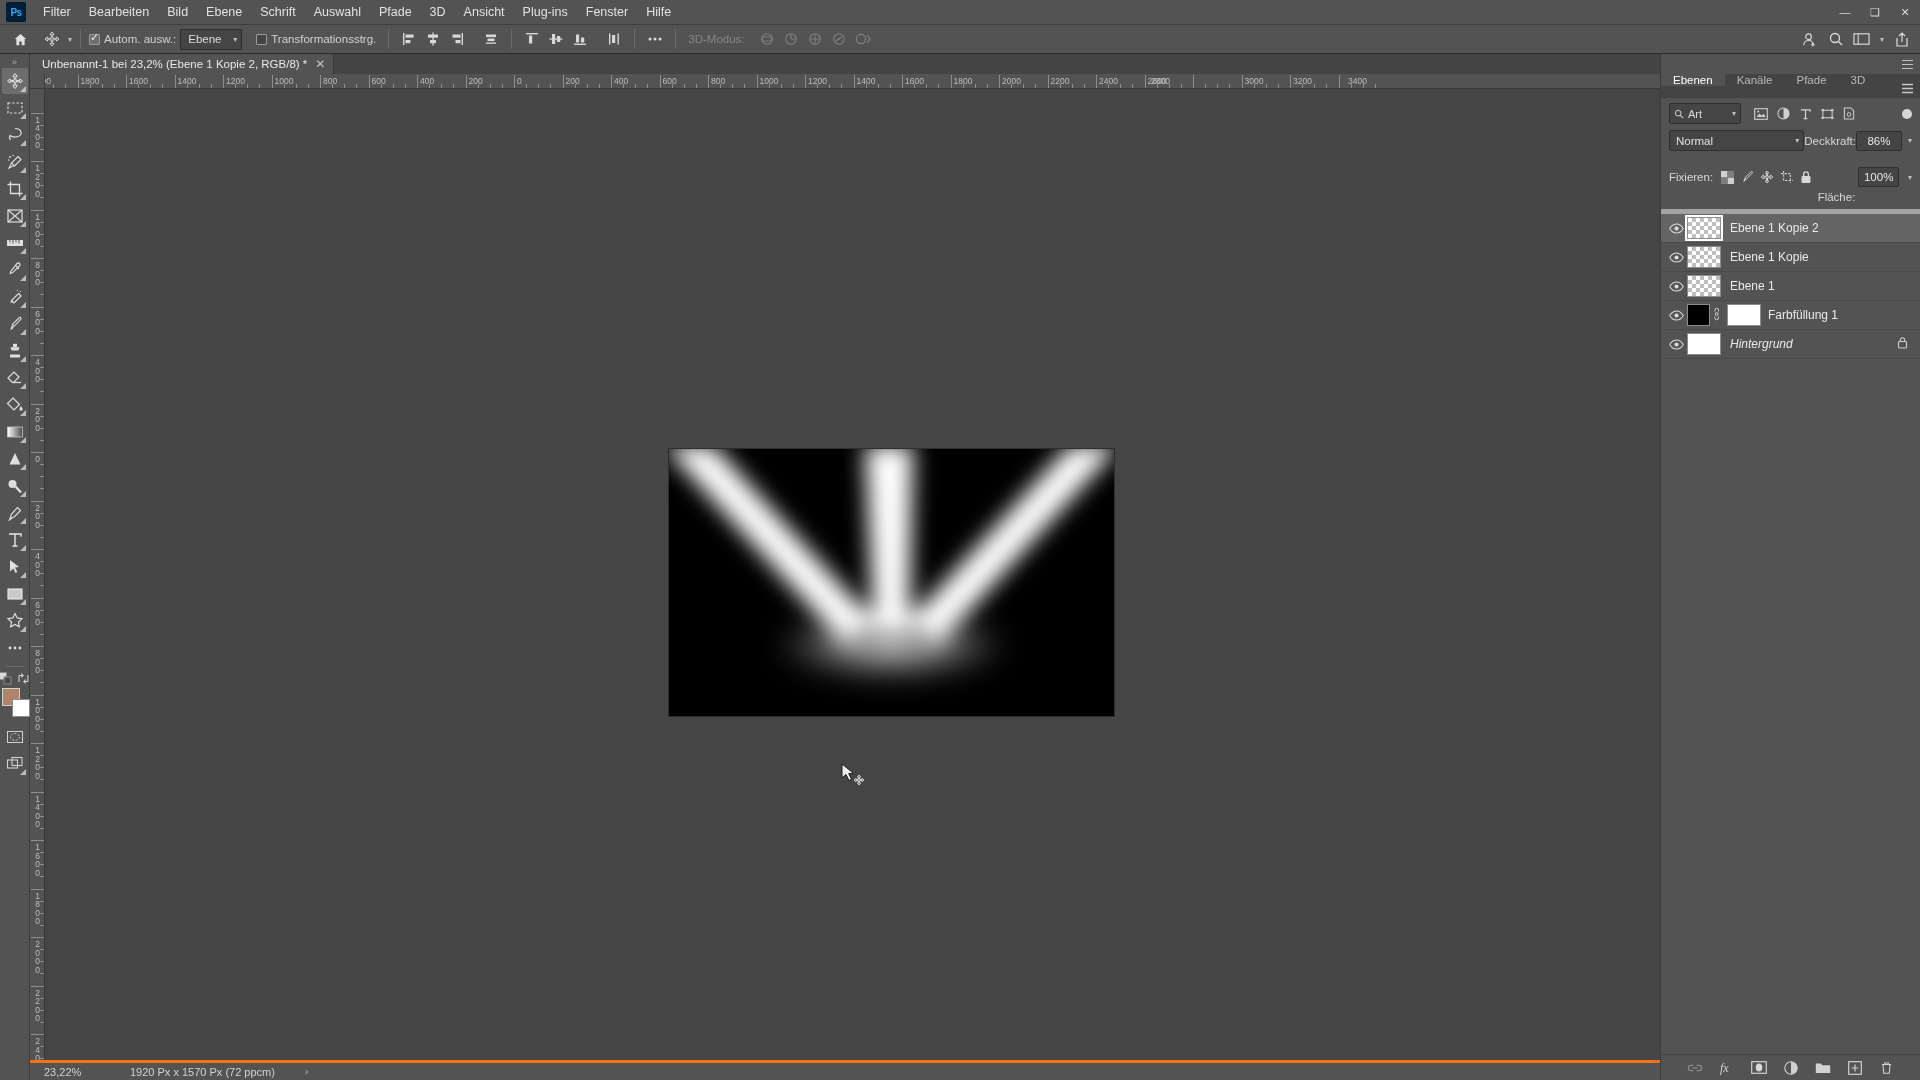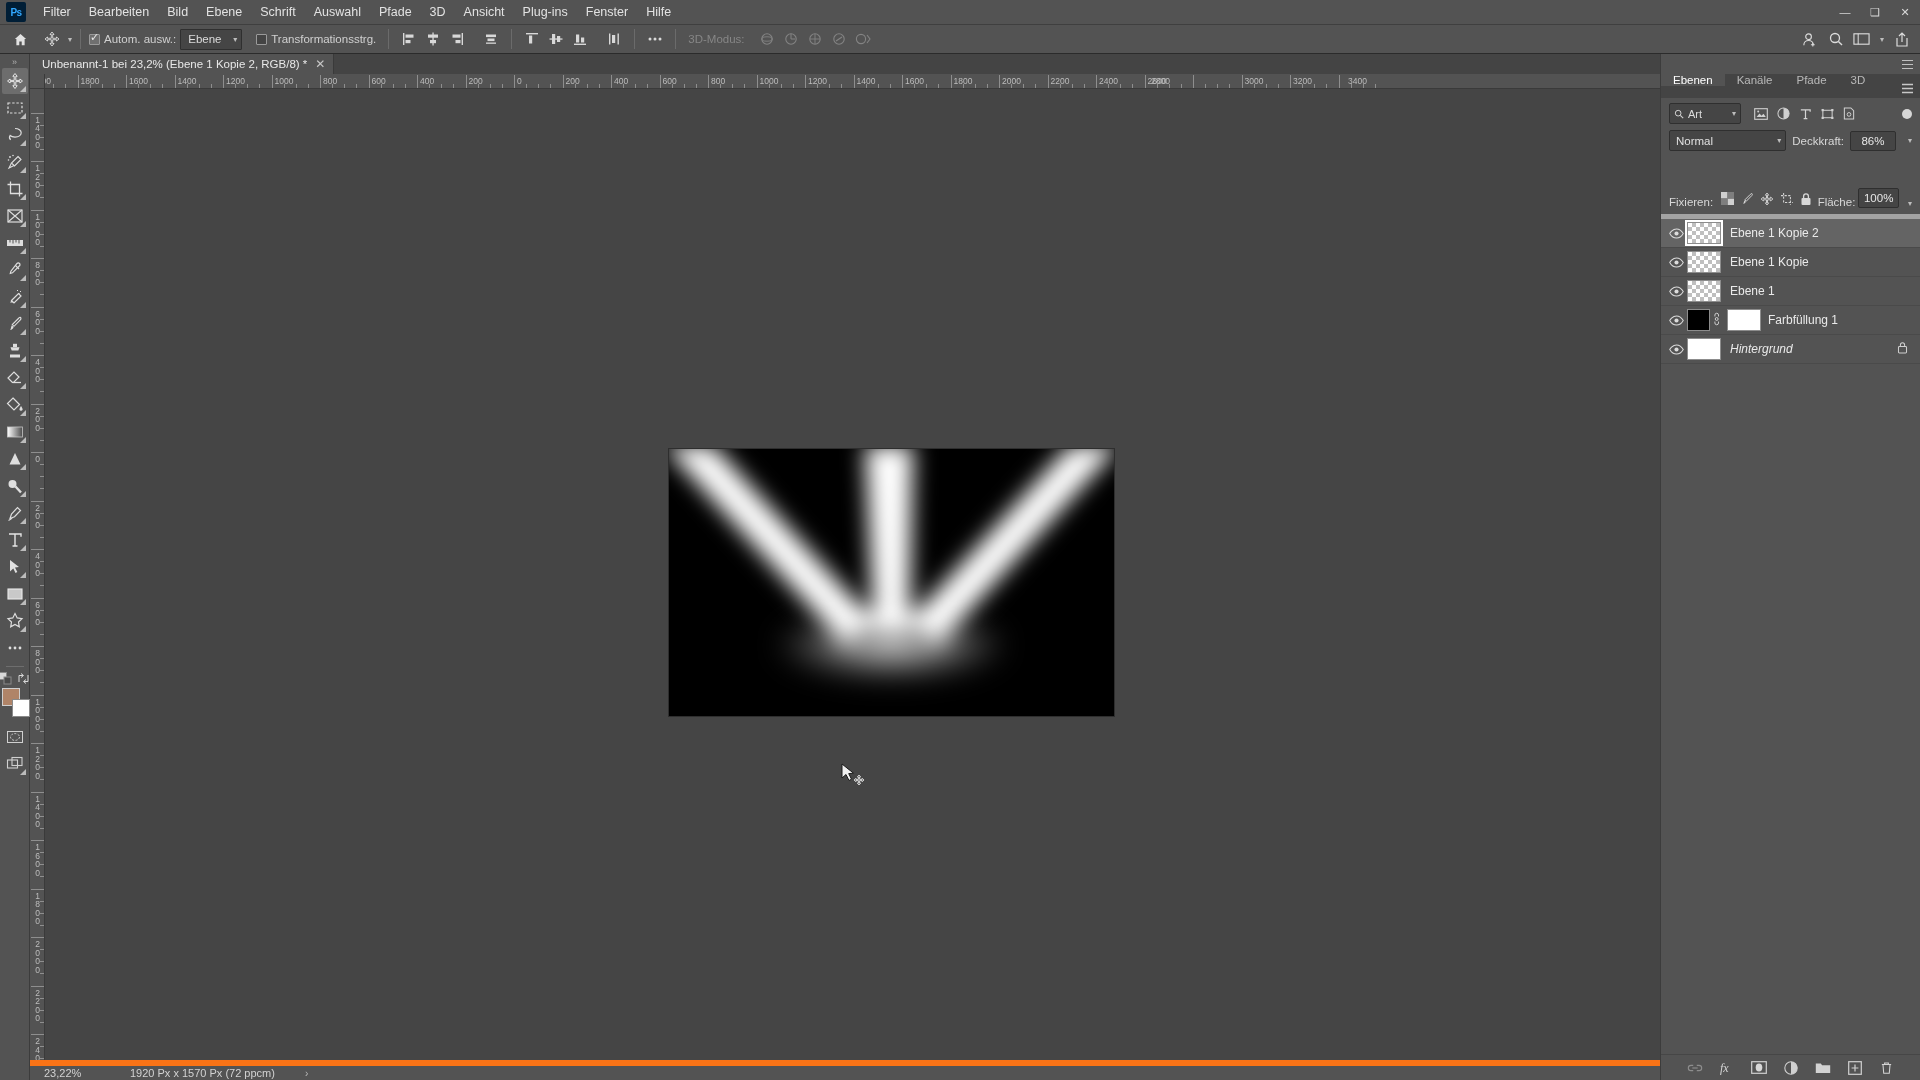--- a/index.html
+++ b/index.html
@@ -93,52 +93,52 @@
   .tick { position: absolute; background: #8e8e8e; }
   .rlabel { position: absolute; font-size: 8.5px; color: #bdbdbd; white-space: nowrap; line-height: 9px; }
   .rlabel-v { position: absolute; font-size: 8.5px; color: #bdbdbd; width: 9px; text-align: center; line-height: 8.5px; word-break: break-all; }
   .canvas-wrap { flex: 1; display: flex; min-height: 0; }
   .canvas-area { flex: 1; background: #454545; position: relative; overflow: hidden; }
   .artboard {
     position: absolute; left: 624px; top: 360px; width: 445px; height: 267px;
     background: #000; box-shadow: 0 0 0 1px #2e2e2e;
   }
   .cursor-move { position: absolute; left: 796px; top: 674px; pointer-events: none; }
-  .statusbar { height: 20px; background: #535353; border-top: 6px solid #f97316; display: flex; align-items: center; font-size: 11px; color: #d2d2d2; flex: 0 0 20px; }
+  .statusbar { height: 20px; background: #535353; border-top: 3px solid #f97316; display: flex; align-items: center; font-size: 11px; color: #d2d2d2; flex: 0 0 20px; }
   .sb-zoom { padding-left: 14px; width: 70px; }
   .sb-dims { padding-left: 30px; }
   .sb-arrow { margin-left: 30px; color: #bbb; font-size: 10px; }
 
   
   .rightpanel { width: 260px; background: #535353; border-left: 1px solid #3c3c3c; display: flex; flex-direction: column; flex: 0 0 260px; }
   .rp-railtop { height: 20px; display: flex; align-items: center; justify-content: flex-end; padding-right: 6px; font-size: 10px; color: #c0c0c0; }
   .panel-tabs { height: 24px; background: #444444; display: flex; align-items: flex-start; position: relative; }
   .ptab { padding: 0 12px; display: flex; align-items: center; font-size: 11.5px; color: #b9b9b9; background: #444444; }
   .ptab.active { background: #535353; color: #ffffff; }
   .ptab-menu { position: absolute; right: 6px; top: 6px; }
   .layers-top { background: #535353; padding: 5px 8px 0 8px; }
   .filter-row { display: flex; align-items: center; gap: 6px; margin-bottom: 6px; }
   .filter-select {
     flex: 0 0 72px; height: 21px; background: #454545; border: 1px solid #2f2f2f; border-radius: 2px;
     display: flex; align-items: center; padding: 0 4px; font-size: 11px; color: #dcdcdc; justify-content: space-between;
   }
   .filter-icons { display: flex; gap: 2px; align-items: center; margin-left: 4px; }
   .fi { width: 20px; height: 20px; display: flex; align-items: center; justify-content: center; color: #cccccc; }
   .toggle-dot { width: 10px; height: 10px; border-radius: 50%; background: #d6d6d6; margin-left: auto; }
-  .blend-row { display: flex; align-items: center; gap: 6px; margin-bottom: 5px; }
+  .blend-row { display: flex; align-items: center; }
   .blend-select {
     flex: 1; height: 21px; background: #454545; border: 1px solid #2f2f2f; border-radius: 2px;
     display: flex; align-items: center; padding: 0 4px 0 6px; font-size: 11.5px; color: #e0e0e0; justify-content: space-between;
   }
   .opacity-label { font-size: 11.5px; color: #d8d8d8; white-space: nowrap; }
   .num-field {
     width: 46px; height: 20px; background: #454545; border: 1px solid #2f2f2f; border-radius: 2px;
     font-size: 11.5px; color: #e6e6e6; display: flex; align-items: center; justify-content: center;
   }
-  .lock-row { display: flex; align-items: flex-end; gap: 3px; margin-bottom: 6px; }
+  .lock-row { display: flex; align-items: center; gap: 3px; margin-bottom: 6px; }
   .lock-label { font-size: 11.5px; color: #d8d8d8; margin-right: 3px; }
   .lock-ic { width: 19px; height: 19px; display: flex; align-items: center; justify-content: center; color: #d0d0d0; }
   .layer-list { flex: 1; overflow: hidden; background: #535353; border-top: 5px solid #a3a3a3; }
   .layer-row {
     height: 29px; display: flex; align-items: center; border-bottom: 1px solid #4a4a4a;
     padding-left: 4px; position: relative;
   }
   .layer-row.selected { background: #646464; }
   .eye { width: 22px; display: flex; align-items: center; justify-content: center; color: #d8d8d8; }
   .thumb-box { width: 36px; height: 23px; margin-right: 7px; position: relative; display: flex; align-items: center; }

